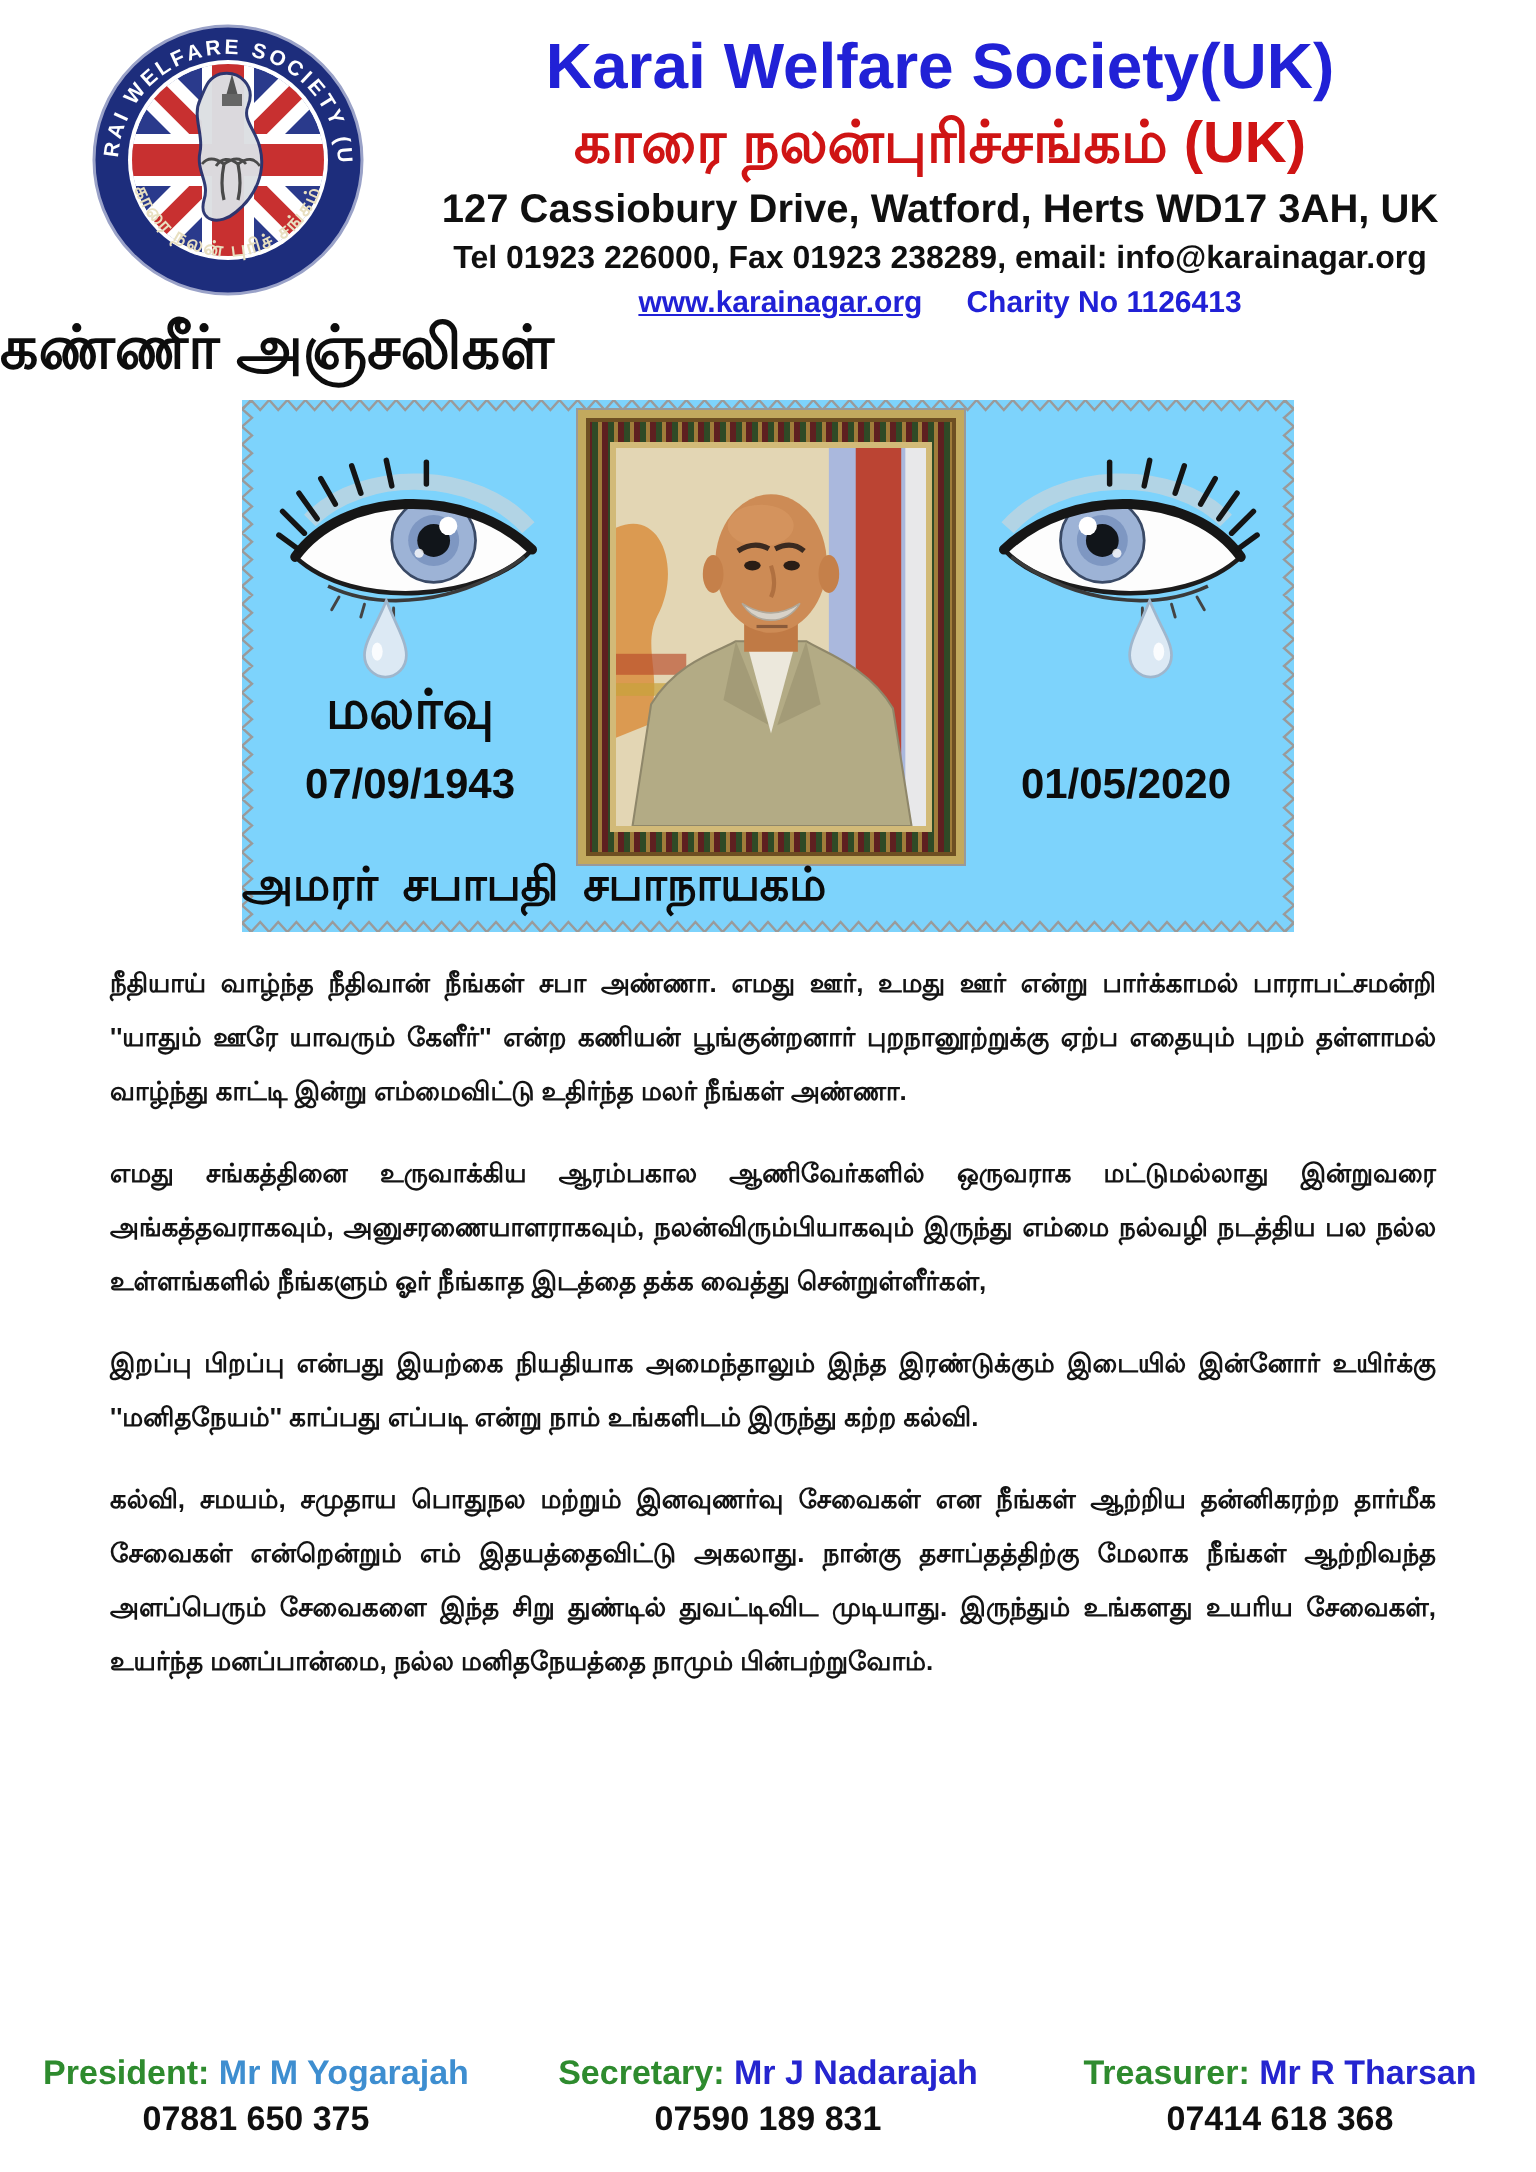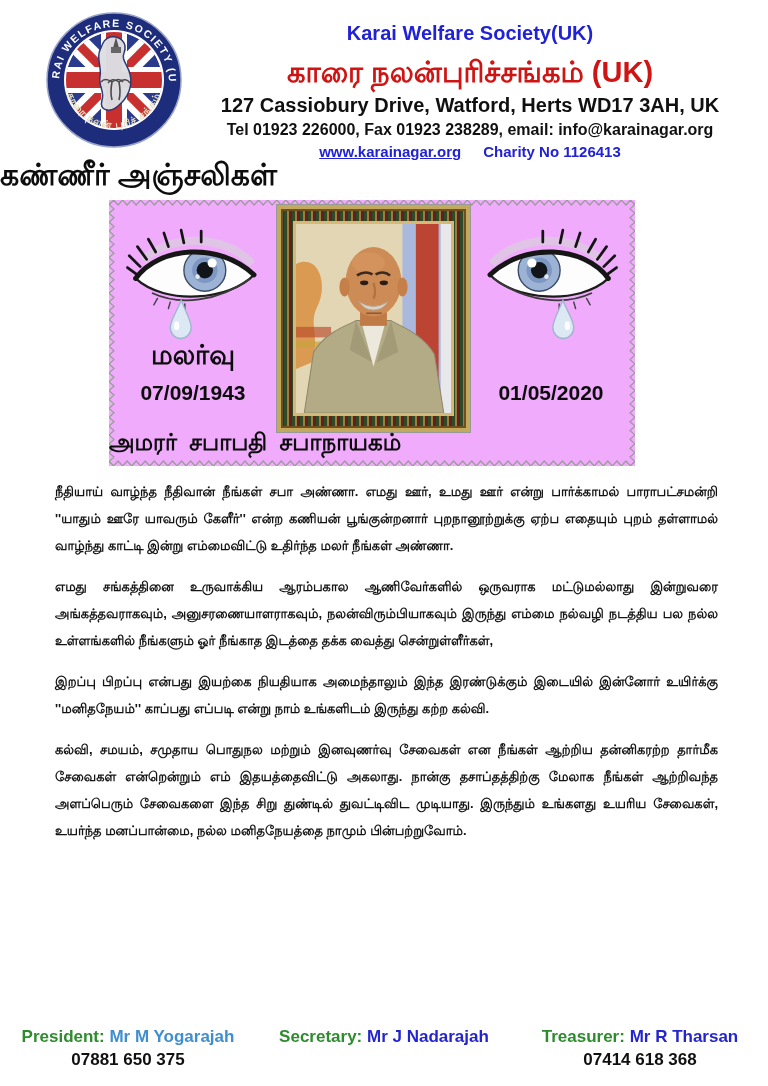--- a/index.html
+++ b/index.html
@@ -3,34 +3,34 @@
 <meta charset="utf-8">
 <style>
   * { margin:0; padding:0; box-sizing:border-box; }
   html,body { background:#fff; }
   body { font-family:"Liberation Sans","DejaVu Sans",sans-serif; color:#111; }
   .page { position:relative; width:768px; height:1086px; background:#fff; overflow:hidden; margin:0 auto; }
 
   
   .logo-wrap { position:absolute; left:44px; top:10px; width:140px; height:140px; }
   .header-text { position:absolute; left:190px; top:14px; width:560px; text-align:center; }
-  .title-en { font-size:20px; line-height:38px; font-weight:700; color:#2121d6; }
+  .title-en { font-size:32px; line-height:38px; font-weight:700; color:#2121d6; }
   .title-ta { font-size:29px; line-height:40px; font-weight:700; color:#cf1414; }
   .address  { font-size:20px; line-height:27px; font-weight:700; color:#101010; }
   .contact  { font-size:16px; line-height:22px; font-weight:700; color:#101010; }
   .webline  { font-size:15px; line-height:21px; font-weight:700; color:#2121d6; }
   .webline a { color:#2121d6; text-decoration:underline; }
   .webline .charity { margin-left:22px; text-decoration:none; }
 
   
   .page-title { position:absolute; left:0; right:0; top:158px; 
                 font-size:30px; font-weight:700; color:#0d0d0d; }
 
   
-  .card { position:absolute; left:109px; top:200px; width:526px; height:266px; background:#f0abfc; }
+  .card { position:absolute; left:121px; top:200px; width:526px; height:266px; background:#7dd3fc; }
   .card svg.stamp { position:absolute; left:0; top:0; width:526px; height:266px; }
   .zone { position:absolute; top:0; width:168px; height:100%; }
   .zone.left  { left:0; }
   .zone.right { left:358px; }
   .eye { position:absolute; left:9px; top:22px; width:150px; height:122px; }
   .eye.mirror { transform:scaleX(-1); }
   .m-label { position:absolute; top:140px; left:0; width:100%; text-align:center;
              font-size:27px; font-weight:700; color:#0c0c0c; }
   .m-date  { position:absolute; top:181px; left:0; width:100%; text-align:center;
              font-size:21px; font-weight:700; color:#0c0c0c; }
@@ -237,20 +237,21 @@
 
   <div class="footer">
     <div class="officer first">
       <div><span class="role">President:</span>
         <span class="name">Mr M Yogarajah</span></div>
       <div class="phone">07881 650 375</div>
     </div>
     <div class="officer">
       <div><span class="role">Secretary:</span>
         <span class="name">Mr J Nadarajah</span></div>
+      <div class="phone">07590 189 831</div>
     </div>
     <div class="officer">
       <div><span class="role">Treasurer:</span>
         <span class="name">Mr R Tharsan</span></div>
       <div class="phone">07414 618 368</div>
     </div>
   </div>
 
 </div>
 

